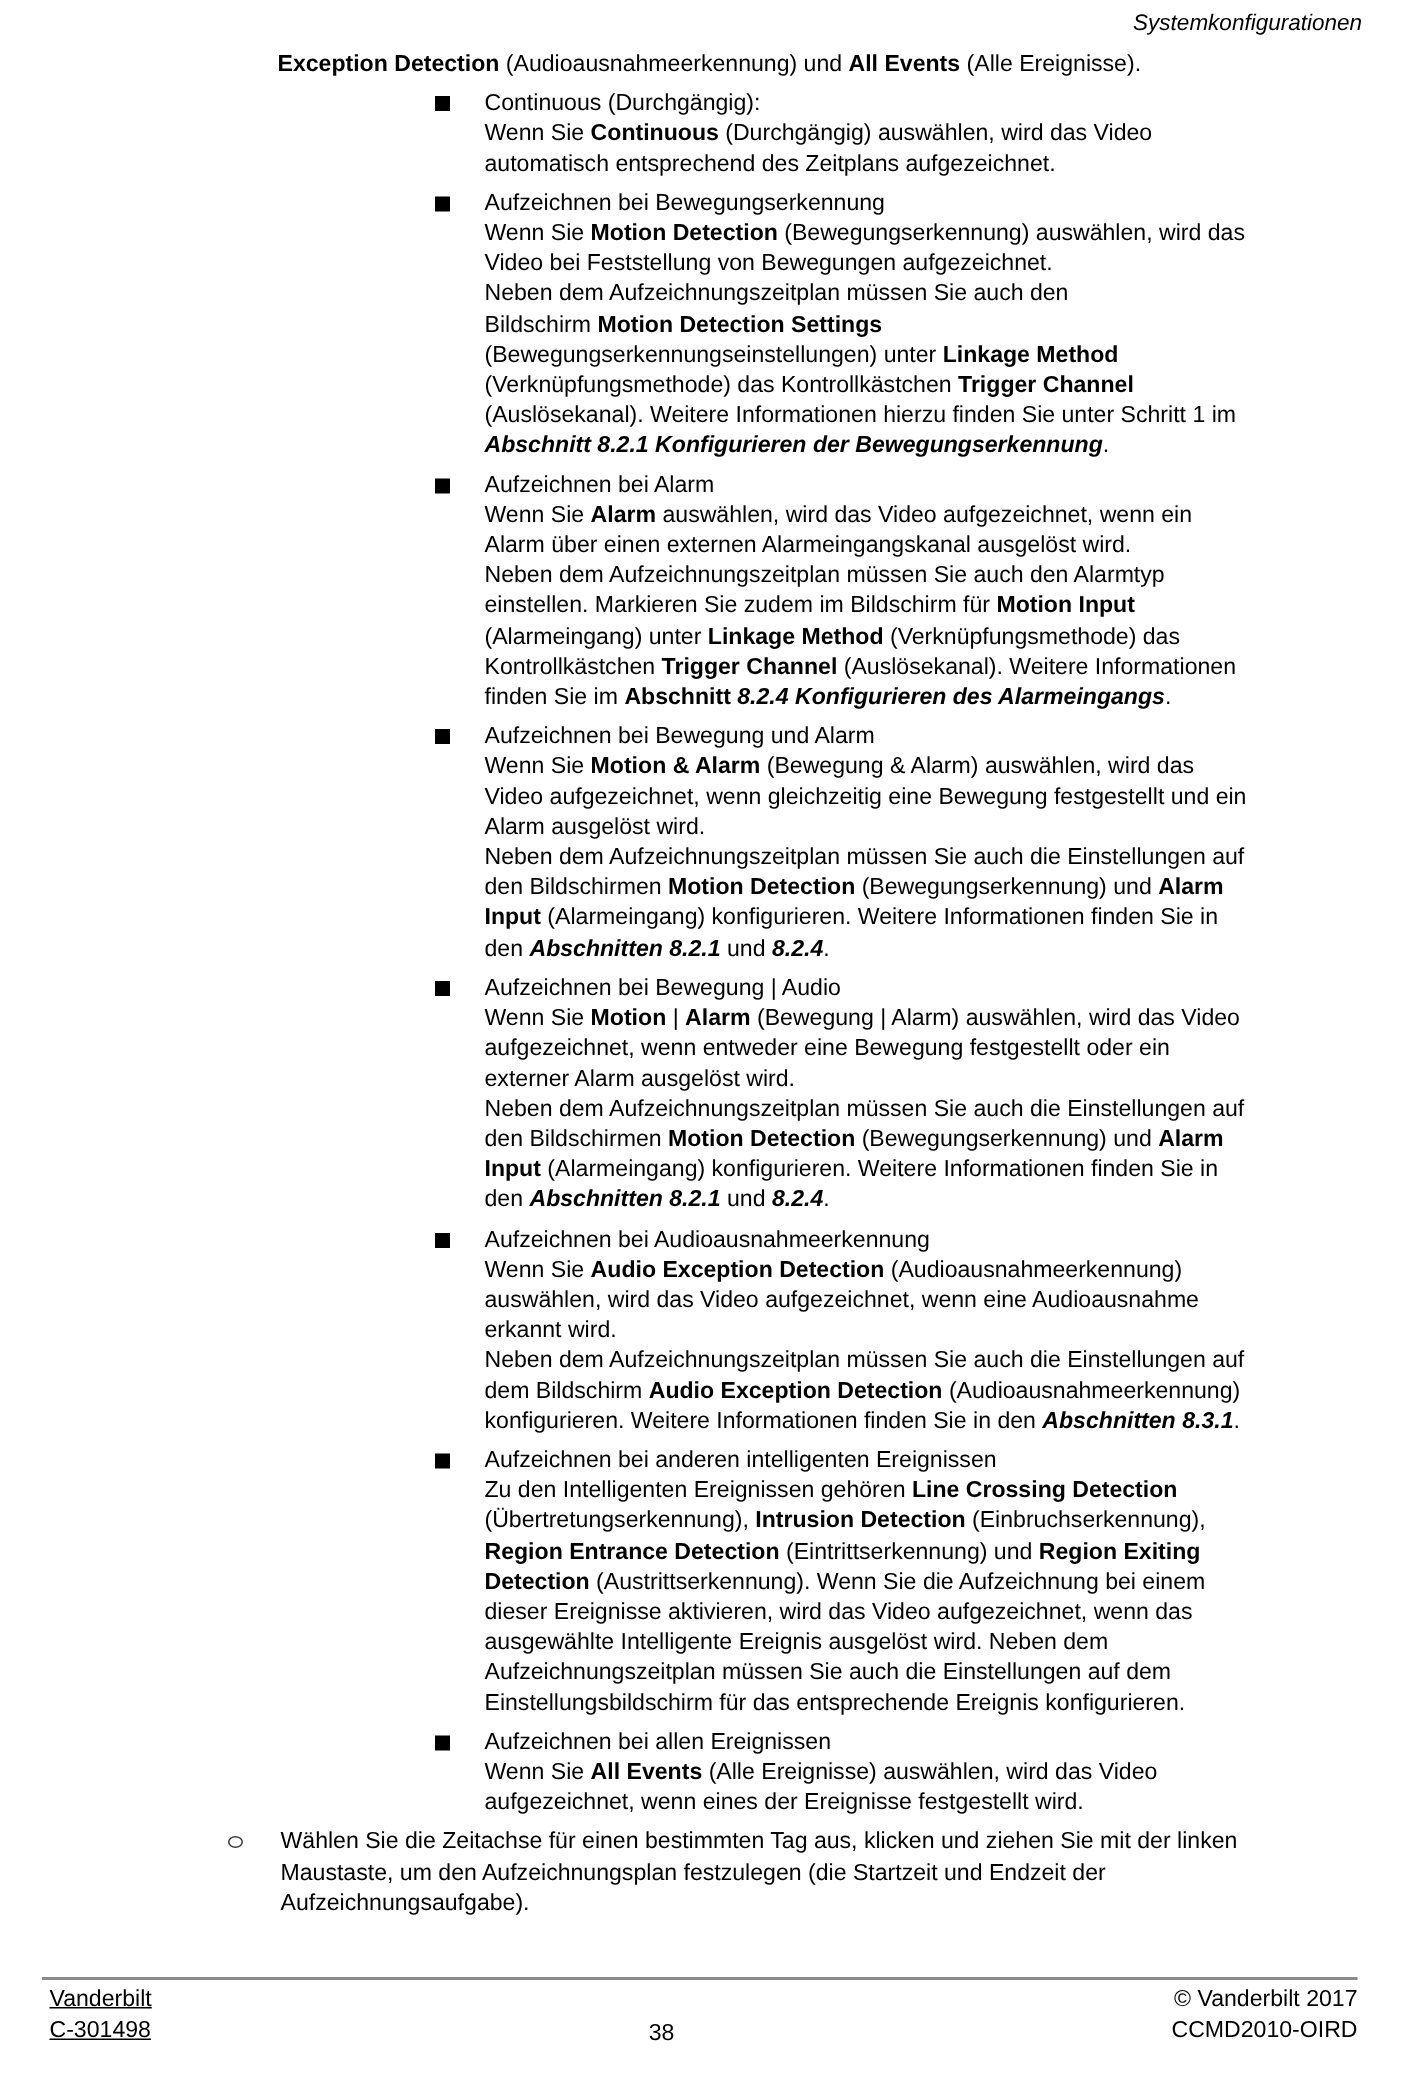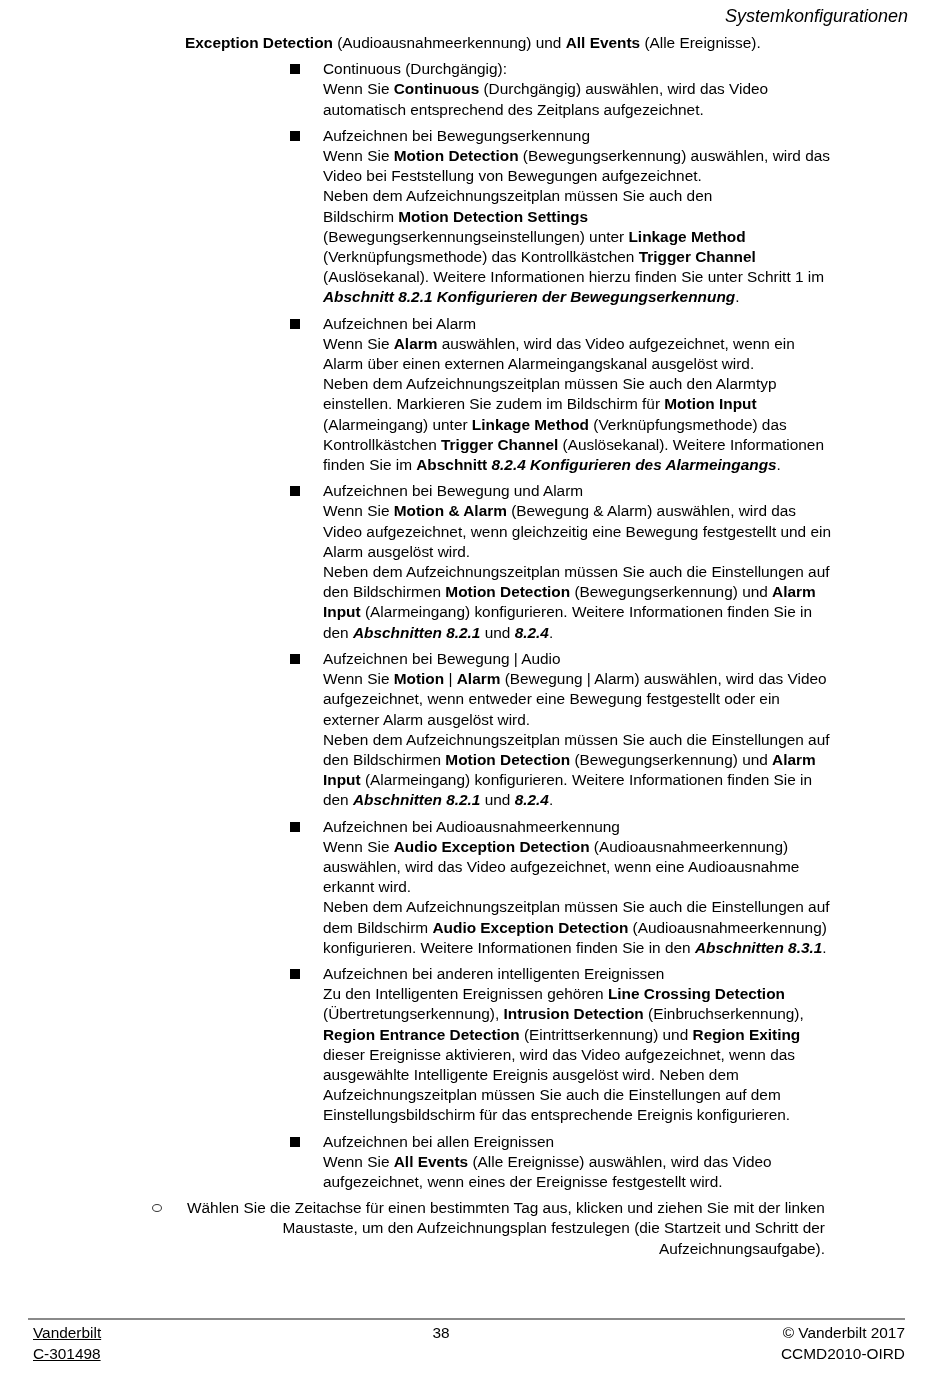--- a/index.html
+++ b/index.html
@@ -10,21 +10,21 @@
     font-family:"Liberation Sans", sans-serif;
     font-size:15.4px;
     line-height:20.2px;
     color:#000;
     overflow:hidden;
   }
   .running-title{
     position:absolute;
     top:6px;right:42px;
     font-style:italic;
-    font-size:18px;
+    font-size:15px;
     margin-left:38px;
   }
   .content{
     position:absolute;
     left:185px;top:33px;
     width:740px;
   }
   .tline{white-space:nowrap;}
   .tline .b{font-weight:bold;}
   .tline .i{font-style:italic;}
@@ -37,21 +37,20 @@
     flex:0 0 10px;
     width:10px;height:10px;
     background:#000;
     margin-top:5px;
   }
   .itx{margin-left:23px;}
   .sub-item{
     display:flex;
     margin-left:-33px;
     margin-top:6px;
-    text-align:right;
   }
   .circle-marker{
     flex:0 0 8px;
     width:6px;height:6px;
     border:1px solid #3a3a3a;
     border-radius:50%;
     margin-top:6px;
     box-sizing:content-box;
   }
   .sub-text{margin-left:25px;}
@@ -63,21 +62,21 @@
   }
   .footer{
     position:absolute;
     left:33px;top:1323px;
     width:872px;
     display:flex;
     font-size:15.4px;
     line-height:20.6px;
   }
   .f-left{width:280px;text-align:left;text-decoration:underline;}
-  .f-center{flex:1;text-align:center;position:relative;left:-28px;}
+  .f-center{flex:1;text-align:center;position:relative;left:-28px;margin-top:23px;}
   .f-right{width:280px;text-align:right;}
 </style>
 </head>
 <body>
 
 <div class="page">
 
   <div class="running-title">Systemkonfigurationen</div>
 
   <div class="content">
@@ -159,41 +158,42 @@
             <div class="tline"><span>konfigurieren. Weitere Informationen finden Sie in den </span><span class="b i">Abschnitten 8.3.1</span><span>.</span></div>
           </div>
         </div>
         <div class="item">
           <div class="sq"></div>
           <div class="itx">
             <div class="tline"><span>Aufzeichnen bei anderen intelligenten Ereignissen</span></div>
             <div class="tline"><span>Zu den Intelligenten Ereignissen gehören </span><span class="b">Line Crossing Detection</span></div>
             <div class="tline"><span>(Übertretungserkennung), </span><span class="b">Intrusion Detection</span><span> (Einbruchserkennung),</span></div>
             <div class="tline"><span class="b">Region Entrance Detection</span><span> (Eintrittserkennung) und </span><span class="b">Region Exiting</span></div>
+            <div class="tline"><span class="b">Detection</span><span> (Austrittserkennung). Wenn Sie die Aufzeichnung bei einem</span></div>
             <div class="tline"><span>dieser Ereignisse aktivieren, wird das Video aufgezeichnet, wenn das</span></div>
             <div class="tline"><span>ausgewählte Intelligente Ereignis ausgelöst wird. Neben dem</span></div>
             <div class="tline"><span>Aufzeichnungszeitplan müssen Sie auch die Einstellungen auf dem</span></div>
             <div class="tline"><span>Einstellungsbildschirm für das entsprechende Ereignis konfigurieren.</span></div>
           </div>
         </div>
         <div class="item">
           <div class="sq"></div>
           <div class="itx">
             <div class="tline"><span>Aufzeichnen bei allen Ereignissen</span></div>
             <div class="tline"><span>Wenn Sie </span><span class="b">All Events</span><span> (Alle Ereignisse) auswählen, wird das Video</span></div>
             <div class="tline"><span>aufgezeichnet, wenn eines der Ereignisse festgestellt wird.</span></div>
           </div>
         </div>
       </div>
 
     <div class="sub-item">
       <div class="circle-marker"></div>
       <div class="sub-text">
           <div class="tline"><span>Wählen Sie die Zeitachse für einen bestimmten Tag aus, klicken und ziehen Sie mit der linken</span></div>
-          <div class="tline"><span>Maustaste, um den Aufzeichnungsplan festzulegen (die Startzeit und Schritt der</span></div>
+          <div class="tline"><span>Maustaste, um den Aufzeichnungsplan festzulegen (die Startzeit und Endzeit der</span></div>
           <div class="tline"><span>Aufzeichnungsaufgabe).</span></div>
         </div>
     </div>
   </div>
 
   <div class="footer-rule"></div>
 
   <div class="footer">
     <div class="f-left">
       <div>Vanderbilt</div>

